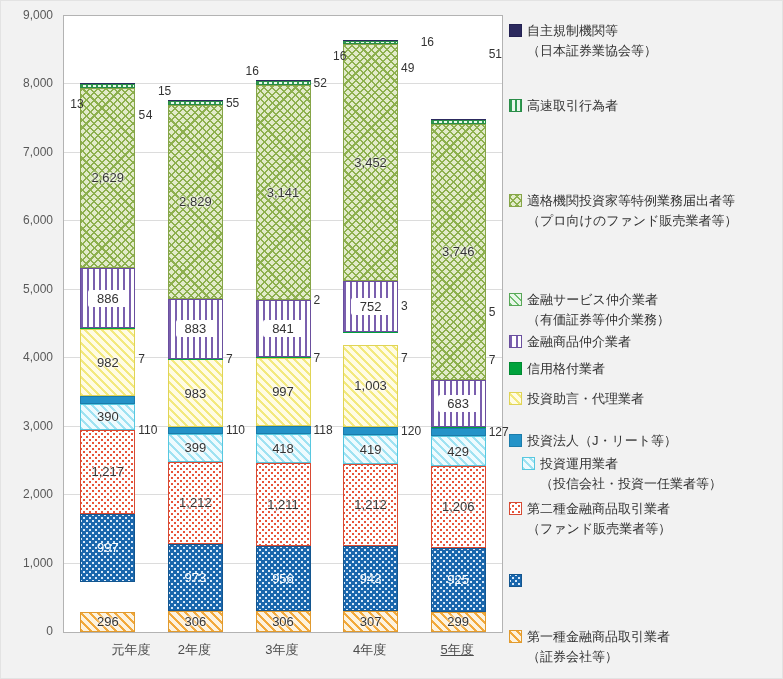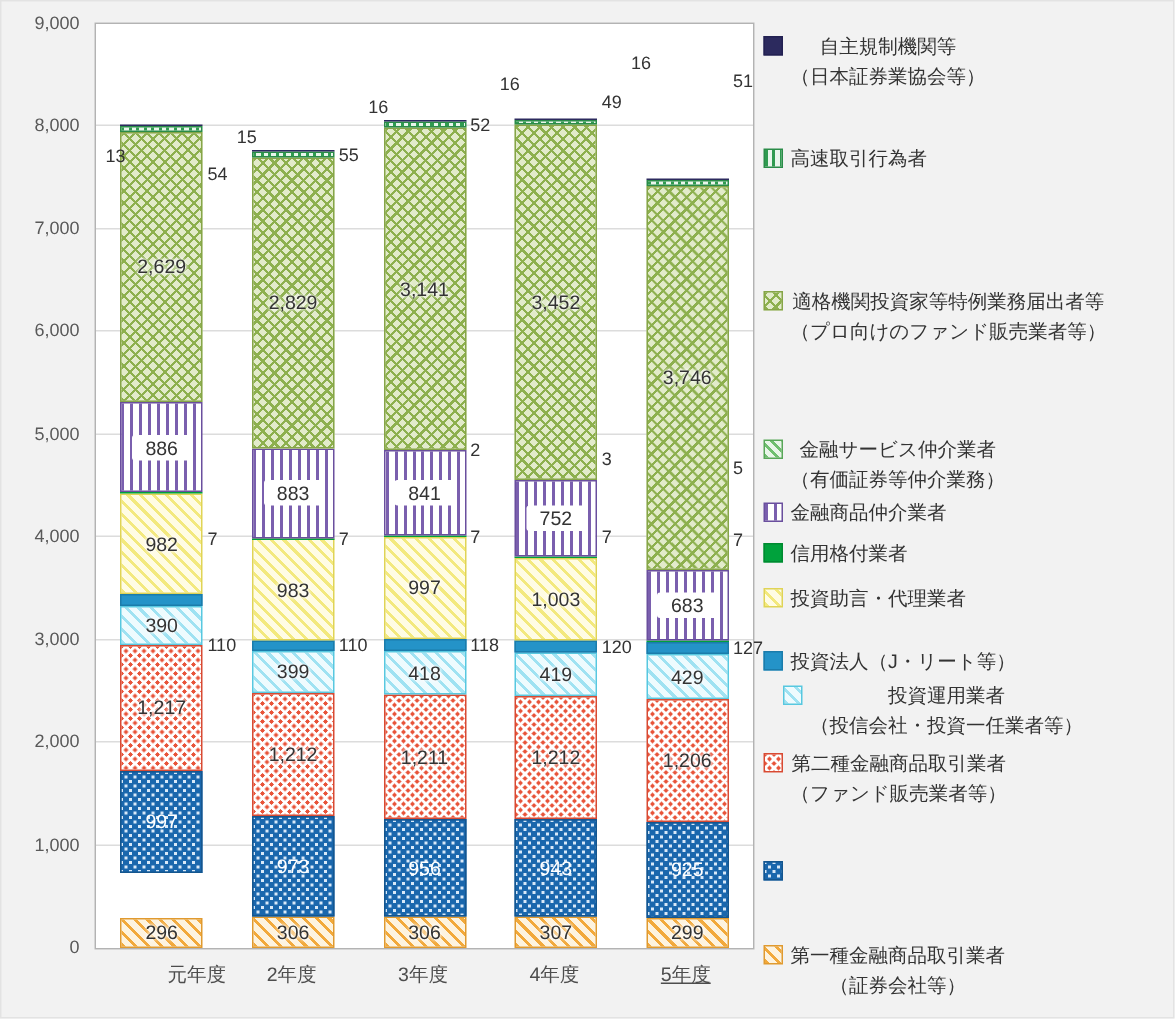--- a/index.html
+++ b/index.html
@@ -41,21 +41,21 @@
   .seg-rating{background:#00a23c;border:1px solid #008a31;}
   .seg-intermediary{background:repeating-linear-gradient(90deg,#7a5fae 0 2px,#ffffff 2px 6px);border:1px solid #6a4f9e;}
   .seg-fin_service{background:repeating-linear-gradient(45deg,#6fbf6f 0 2px,#e9f6e9 2px 5px);border:1px solid #58a758;}
   .seg-qualified{background-color:#e2ebca;
     background-image:repeating-linear-gradient(45deg,#8db04e 0 1.5px,transparent 1.5px 5.5px),repeating-linear-gradient(135deg,#8db04e 0 1.5px,transparent 1.5px 5.5px);
     border:1px solid #86a548;}
   .seg-hft{background:repeating-linear-gradient(90deg,#2f9b50 0 2px,#e9f6ec 2px 5px);border:1px solid #2a8c48;}
   .seg-sro{background:#2c2a5e;border:1px solid #232152;}
 
   
-  .legend{position:absolute;left:508px;top:0;width:272px;height:548px;text-align:center;}
+  .legend{position:absolute;left:508px;top:0;width:272px;height:548px;}
   .legend-item{position:absolute;display:flex;align-items:flex-start;gap:5px;}
   .legend-marker{width:13px;height:13px;flex:none;margin-top:3px;box-sizing:border-box;}
   .legend-text{font-size:13px;color:#333;line-height:1.55;white-space:nowrap;}
 </style>
 </head>
 <body>
 
 <div class="figure">
   <div class="y-axis">
       <div class="y-tick" style="top: 609px;">0</div>
@@ -98,21 +98,21 @@
         </div>
         <div class="seg seg-rating" style="height: 0.479111px; border: none;"></div>
         <span class="right-label" style="bottom: 267.47px;">7</span>
         <div class="seg seg-intermediary" style="height: 60.6418px;">
           <span class="seg-label box-label">886</span>
         </div>
         <div class="seg seg-qualified" style="height: 179.94px;">
           <span class="seg-label">2,629</span>
         </div>
         <div class="seg seg-hft" style="height: 3.696px;"></div>
-        <span class="right-label" style="bottom: 510.14px;">54</span>
+        <span class="right-label" style="bottom: 510.14px; font-family: Liberation Mono, monospace;">54</span>
         <div class="seg seg-sro" style="height: 0.889778px; border: none;"></div>
         <span class="top-label">13</span>
       </div>
       <div class="bar" style="left: 103.9px; height: 531.95px;">
         <div class="seg seg-type1" style="height: 20.944px;">
           <span class="seg-label">306</span>
         </div>
         <div class="seg seg-bank" style="height: 66.5964px;">
           <span class="seg-label">973</span>
         </div>
@@ -181,21 +181,21 @@
           <span class="seg-label">943</span>
         </div>
         <div class="seg seg-type2" style="height: 82.9547px;">
           <span class="seg-label">1,212</span>
         </div>
         <div class="seg seg-asset_mgmt" style="height: 28.6782px;">
           <span class="seg-label">419</span>
         </div>
         <div class="seg seg-invest_corp" style="height: 8.21333px;"></div>
         <span class="right-label" style="bottom: 195.295px;">120</span>
-        <div class="seg seg-advisory" style="height: 55px;">
+        <div class="seg seg-advisory" style="height: 82px; margin-top: 12px;">
           <span class="seg-label">1,003</span>
         </div>
         <div class="seg seg-rating" style="height: 0.479111px; border: none;"></div>
         <span class="right-label" style="bottom: 268.291px;">7</span>
         <div class="seg seg-intermediary" style="height: 51.4702px;">
           <span class="seg-label box-label">752</span>
         </div>
         <div class="seg seg-fin_service" style="height: 0.205333px; border: none;"></div>
         <span class="right-label" style="bottom: 320.104px;">3</span>
         <div class="seg seg-qualified" style="height: 236.27px;">

